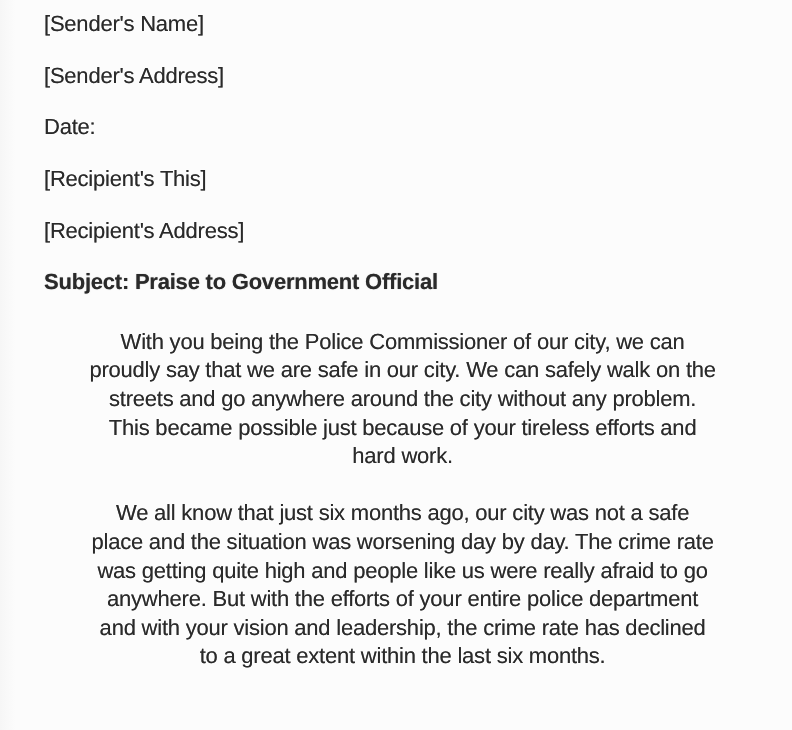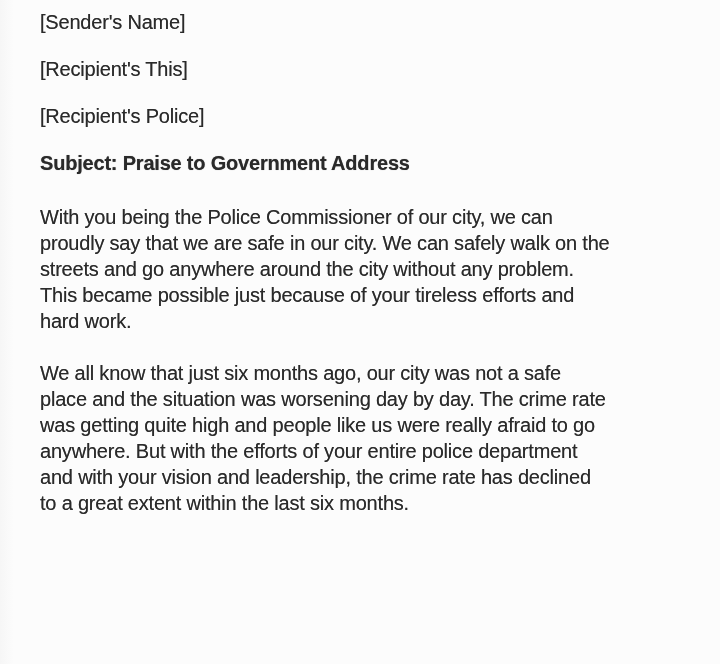--- a/index.html
+++ b/index.html
@@ -39,30 +39,33 @@
   .salutation {
     line-height: 21px;
     margin: 0 0 28px 0;
     white-space: nowrap;
   }
   .para {
     max-width: 655px;
     line-height: 26px;
     margin: 0 0 26px 0;
     white-space: pre-line;
+    text-align: center;
   }
 </style>
 </head>
 <body>
 
 <div class="page">
   <div class="hline">[Sender's Name]</div>
+  <div class="hline">[Sender's Address]</div>
+  <div class="hline">Date:</div>
   <div class="hline">[Recipient's This]</div>
-  <div class="hline">[Recipient's Police]</div>
-  <div class="subject">Subject: Praise to Government Address</div>
+  <div class="hline">[Recipient's Address]</div>
+  <div class="subject">Subject: Praise to Government Official</div>
   <div class="para">With you being the Police Commissioner of our city, we can
 proudly say that we are safe in our city. We can safely walk on the
 streets and go anywhere around the city without any problem.
 This became possible just because of your tireless efforts and
 hard work.</div>
   <div class="para">We all know that just six months ago, our city was not a safe
 place and the situation was worsening day by day. The crime rate
 was getting quite high and people like us were really afraid to go
 anywhere. But with the efforts of your entire police department
 and with your vision and leadership, the crime rate has declined

